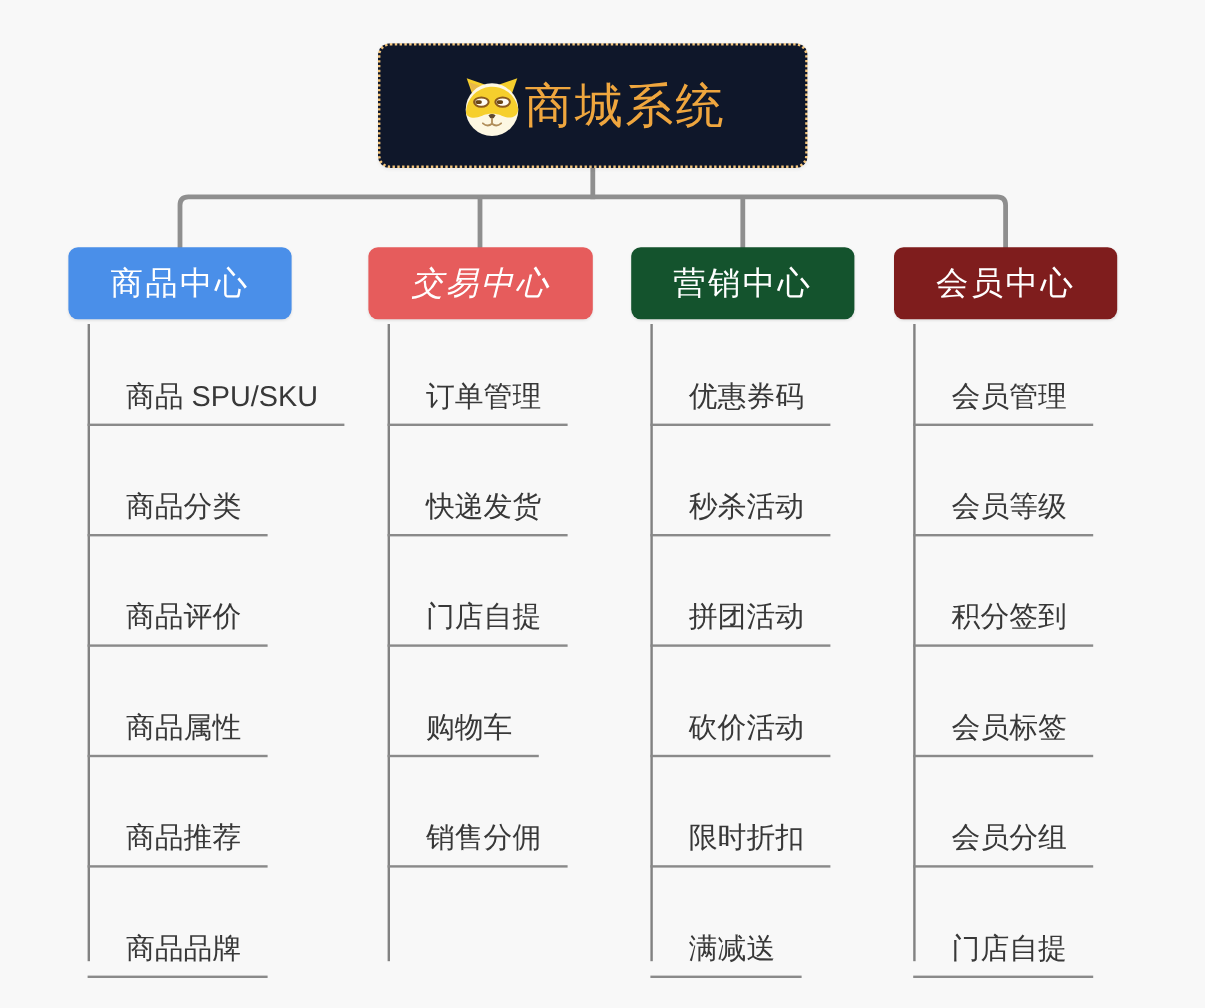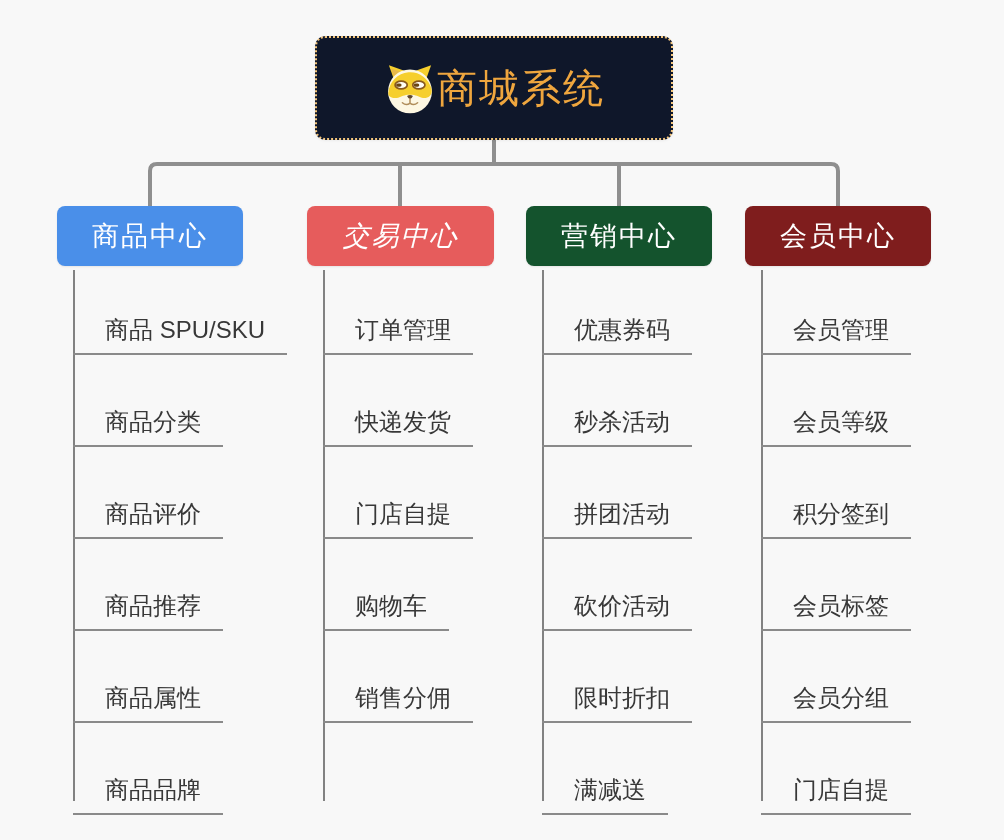--- a/index.html
+++ b/index.html
@@ -105,24 +105,24 @@
       <div class="item">
           <span class="item-label">商品 SPU/SKU</span>
         </div>
       <div class="item">
           <span class="item-label">商品分类</span>
         </div>
       <div class="item">
           <span class="item-label">商品评价</span>
         </div>
       <div class="item">
+          <span class="item-label">商品属性</span>
+        </div>
+      <div class="item">
           <span class="item-label">商品推荐</span>
-        </div>
-      <div class="item">
-          <span class="item-label">商品属性</span>
         </div>
       <div class="item">
           <span class="item-label">商品品牌</span>
         </div>
     </div>
   </div>
 
   <div class="branch" style="left:307px">
     <div class="branch-node" style="width: 187px; background: rgb(230, 92, 92); font-style: italic;">交易中心</div>
     <div class="col-line"></div>

